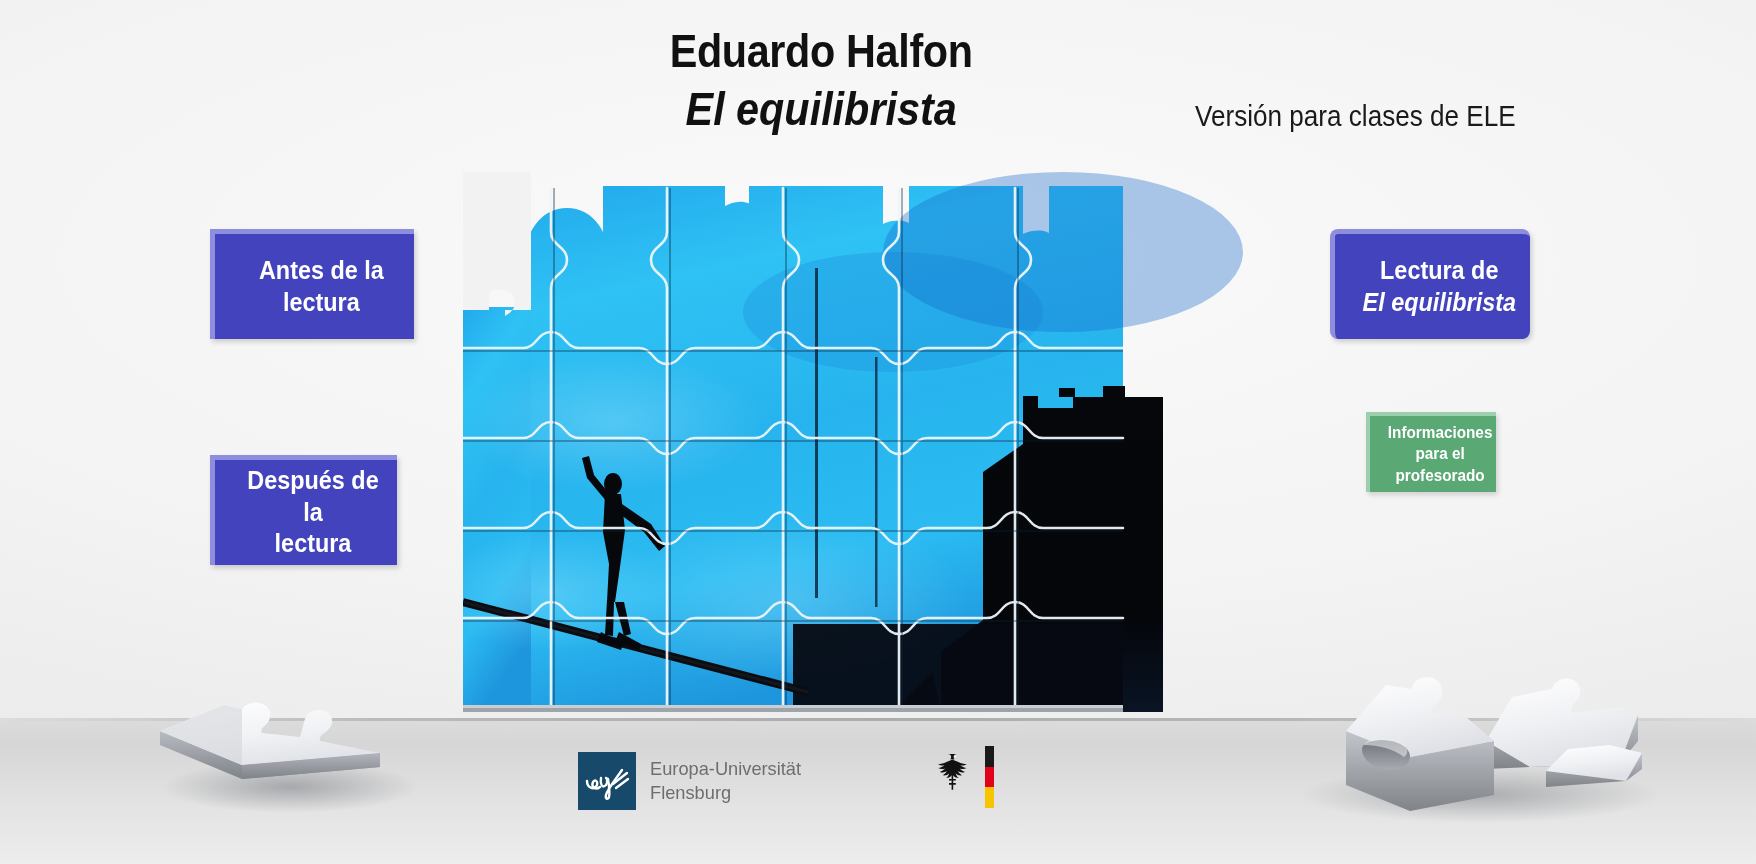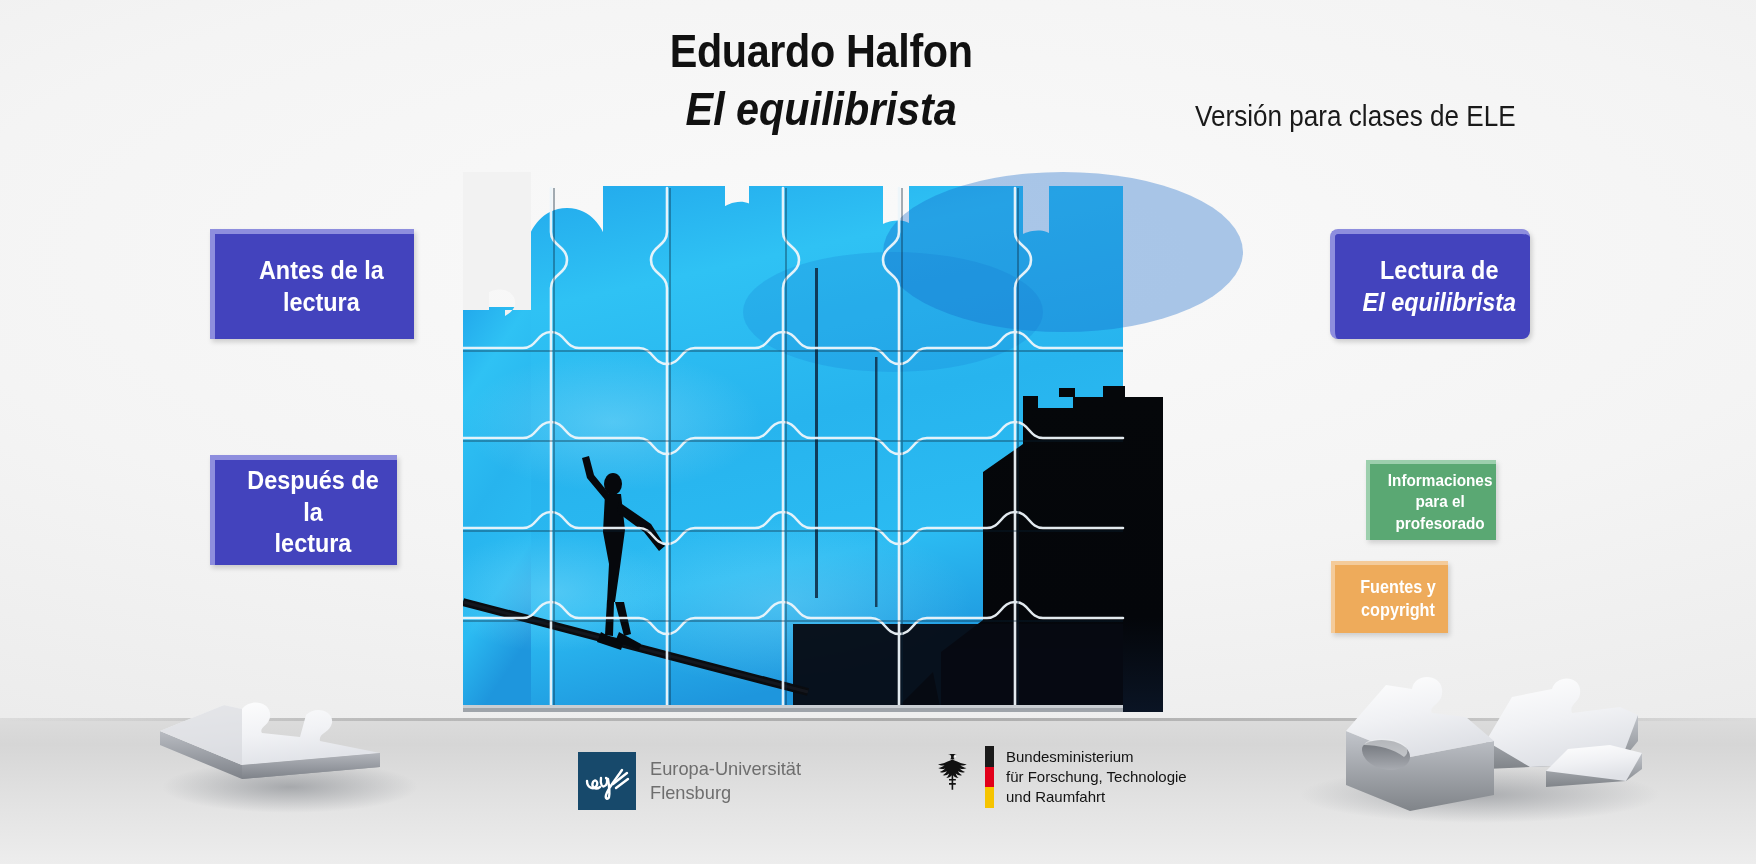--- a/index.html
+++ b/index.html
@@ -89,21 +89,21 @@
     background:#eeab5b;
     border-top:4px solid #f4cb9a;
     border-left:4px solid #f4cb9a;
     box-shadow:2px 3px 5px rgba(0,0,0,.15);
     font-size:18px;line-height:1.28;
   }
 
   #chip-antes   {left:210px; top:229px; width:204px;height:110px;}
   #chip-despues {left:210px; top:455px; width:187px;height:110px;}
   #chip-lectura {left:1330px;top:229px; width:200px;height:110px;border-radius:8px;}
-  #chip-info    {left:1366px;top:412px; width:130px; height:80px;margin-top:48px;}
+  #chip-info    {left:1366px;top:412px; width:130px; height:80px;}
   #chip-fuentes {left:1331px;top:561px; width:117px; height:72px;}
 
   
   .logos{position:absolute;left:0;top:742px;width:1756px;height:80px;}
 
   .euf{
     position:absolute;left:578px;top:10px;display:flex;align-items:center;gap:14px;
   }
   .euf-mark{
     width:58px;height:58px;background:#17496b;position:relative;flex:none;
@@ -307,26 +307,20 @@
   </div>
 
   <div class="chip chip-green" id="chip-info">
     <div>
       <span>Informaciones</span>
       <span>para el</span>
       <span>profesorado</span>
     </div>
   </div>
 
-  <div class="chip chip-orange" id="chip-fuentes">
-    <div>
-      <span>Fuentes y</span>
-      <span>copyright</span>
-    </div>
-  </div>
 
   <div class="piece3d" id="pieces-left">
     <svg width="270" height="140" viewBox="0 0 270 140">
       <defs>
         <linearGradient id="pTop" x1="0" y1="0" x2="0.4" y2="1">
           <stop offset="0%" stop-color="#ffffff"></stop>
           <stop offset="60%" stop-color="#f1f2f5"></stop>
           <stop offset="100%" stop-color="#e2e4e9"></stop>
         </linearGradient>
         <linearGradient id="pSide" x1="0" y1="0" x2="0" y2="1">
@@ -420,22 +414,17 @@
                      c1.2 1.8 3.2 2.9 5.4 2.8 c-1.4 -1.2 -2.4 -2.8 -2.9 -4.6 c1.7 1.6 4.1 2.3 6.5 1.8
                      c-1.8 -.9 -3.3 -2.3 -4.3 -4 c2.1 1.2 4.7 1.5 7.1 .6 c-2.1 -.6 -4 -1.8 -5.4 -3.4
                      c2.2 .8 4.8 .8 7 -.4 c-2.4 -.3 -4.6 -1.3 -6.4 -2.8 c2.2 .5 4.6 .2 6.6 -1.1
                      c-3 0 -6 -.9 -9 -2.4 c-2.6 -1.3 -5 -2.3 -7.6 -2.6 c.6 -.5 1 -1.2 1 -2.2
                      c0 -1.7 -1.4 -3 -3.4 -3 z"></path>
             <circle cx="19.3" cy="8.4" r="0.9" fill="#ffffff"></circle>
           </g>
         </svg>
       </div>
       <div class="flagbar"></div>
-      <div class="bmbf-text">
-        <div>Bundesministerium</div>
-        <div>für Forschung, Technologie</div>
-        <div>und Raumfahrt</div>
-      </div>
     </div>
 
   </div>
 
 </div>
 
 </body></html>

